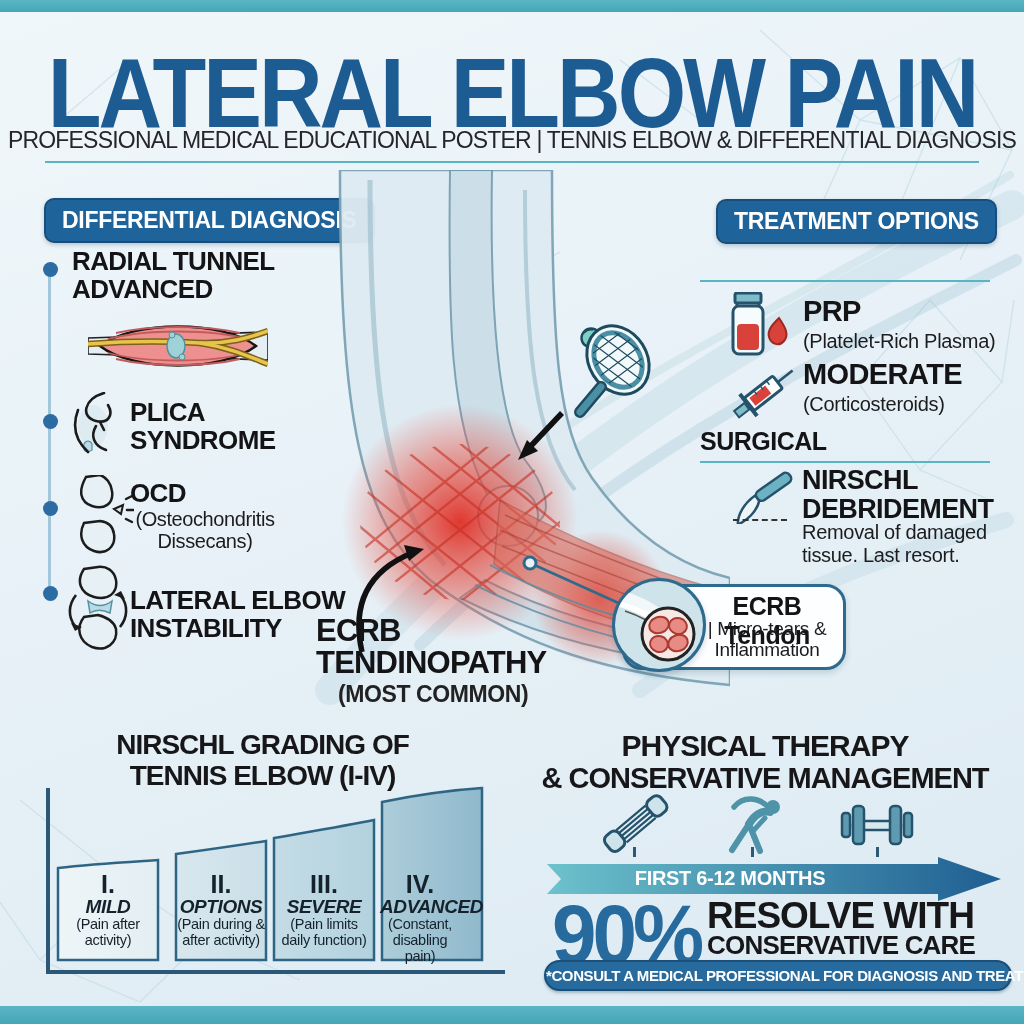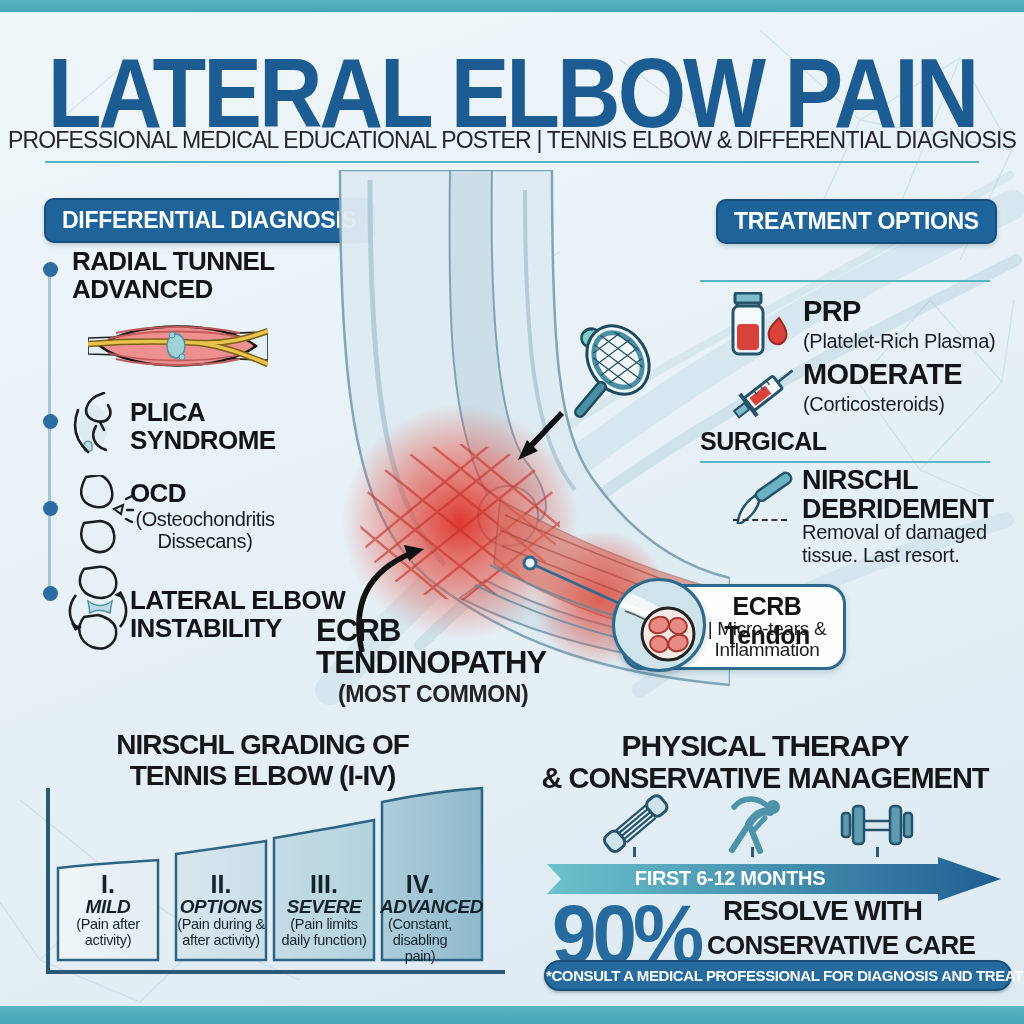--- a/index.html
+++ b/index.html
@@ -26,21 +26,21 @@
   .bar-lbl .nm{font-weight:bold;font-size:19px;line-height:1.05;letter-spacing:-0.4px;font-style:italic;}
   .bar-lbl .d{font-size:14.5px;line-height:1.1;letter-spacing:-0.3px;}
   .pill{background:#276b9e;border:2px solid #1b4f78;border-radius:16px;color:#fff;
     font-weight:bold;font-size:15px;letter-spacing:-0.4px;text-align:center;line-height:27px;white-space:nowrap;
     box-shadow:0 2px 3px rgba(20,60,90,.3);}
   .callout-box{background:#fdfeff;border:3px solid #2d6a8e;border-radius:20px;box-shadow:0 3px 6px rgba(30,70,100,.18);}
   .callout-circle{border:3px solid #2d6a8e;border-radius:50%;background:#cfe4ea;overflow:hidden;box-shadow:0 3px 6px rgba(30,70,100,.2);}
   .tick{width:3px;height:10px;background:#2c5a72;}
   .arrow-label{color:#fff;font-weight:bold;font-size:20px;letter-spacing:-0.3px;text-align:center;white-space:nowrap;}
   .stat-big{font-weight:bold;font-size:80px;color:#276b9e;letter-spacing:-4px;transform:scaleY(1.05);transform-origin:top left;}
-  .stat-l1{font-weight:bold;font-size:28px;letter-spacing:-1px;color:#17171a;white-space:nowrap;margin-left:16px;}
+  .stat-l1{font-weight:bold;font-size:37px;letter-spacing:-1px;color:#17171a;white-space:nowrap;}
   .stat-l2{font-weight:bold;font-size:26px;letter-spacing:-0.8px;color:#17171a;white-space:nowrap;}
   .ecrb{font-weight:bold;font-size:31px;letter-spacing:-0.8px;color:#141416;line-height:1.03;}
   .ecrb-note{font-weight:bold;font-size:23px;letter-spacing:-0.4px;color:#222;}
   .co-title{font-weight:bold;font-size:25px;letter-spacing:-0.5px;color:#141416;text-align:center;}
   .co-line{font-size:19px;line-height:1.14;letter-spacing:-0.3px;color:#1c1c1e;text-align:center;}
   .dash{border-top:2px dashed #333;width:54px;}
 </style>
 </head>
 <body>
 

